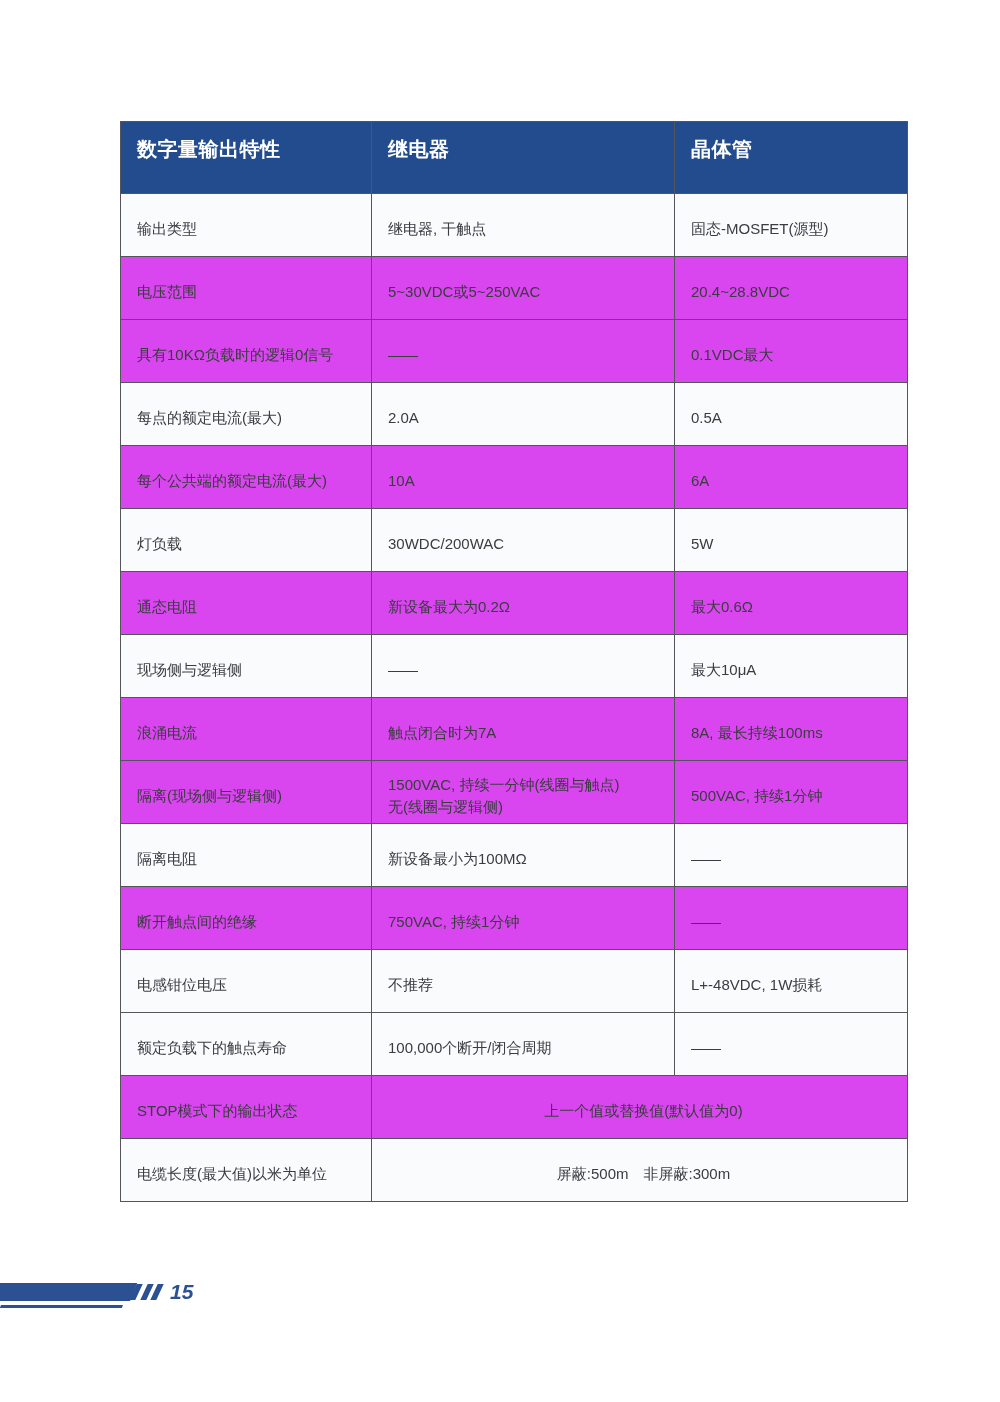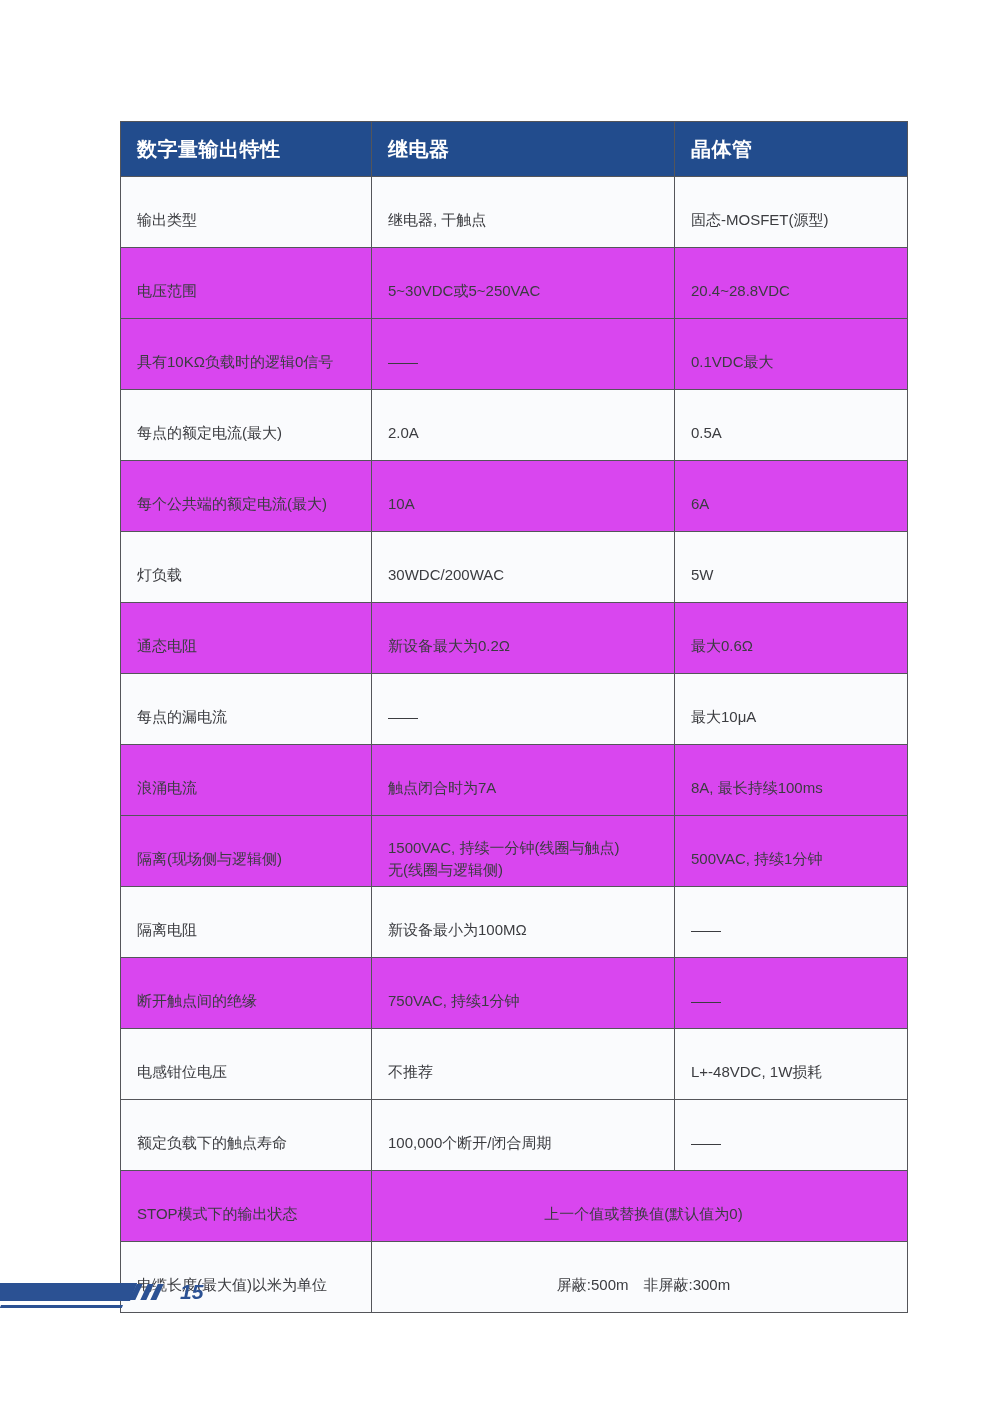--- a/index.html
+++ b/index.html
@@ -26,29 +26,29 @@
   table.spec col.c1 { width: 251px; }
   table.spec col.c2 { width: 303px; }
   table.spec col.c3 { width: 233px; }
   table.spec th {
     background: #224c8d;
     color: #ffffff;
     font-size: 20px;
     font-weight: bold;
     text-align: left;
     height: 54px;
-    padding: 0 8px 0 16px;
+    padding: 0 8px 17px 16px;
     border: 1.5px solid #54555a;
     letter-spacing: 0.5px;
   }
   table.spec td {
     font-size: 15px;
     color: #3b3c40;
     height: 54px;
-    padding: 16px 8px 0 16px;
+    padding: 8px 8px 0 16px;
     border: 1.5px solid #54555a;
     vertical-align: middle;
     line-height: 22px;
     white-space: pre-line;
   }
   tr.row-white td { background: #fafbfd; }
   tr.row-blue  td { background: #d946ef; }
   td.merged {
     text-align: center;
     padding: 0 8px;
@@ -83,21 +83,21 @@
   }
   .footer-slashes i {
     display: block;
     width: 6px;
     height: 16px;
     background: #2b5193;
     transform: skewX(-25deg);
   }
   .page-number {
     position: absolute;
-    left: 180px;
+    left: 170px;
     top: 1280px;
     font-size: 21px;
     font-weight: bold;
     font-style: italic;
     color: #2b5193;
   }
 </style>
 </head>
 <body>
 
@@ -146,21 +146,21 @@
         <td>灯负载</td>
         <td>30WDC/200WAC</td>
         <td>5W</td>
       </tr>
       <tr class="row-blue">
         <td>通态电阻</td>
         <td>新设备最大为0.2Ω</td>
         <td>最大0.6Ω</td>
       </tr>
       <tr class="row-white">
-        <td>每点的漏电流</td>
+        <td>现场侧与逻辑侧</td>
         <td>——</td>
         <td>最大10μA</td>
       </tr>
       <tr class="row-blue">
         <td>浪涌电流</td>
         <td>触点闭合时为7A</td>
         <td>8A, 最长持续100ms</td>
       </tr>
       <tr class="row-blue">
         <td>隔离(现场侧与逻辑侧)</td>

